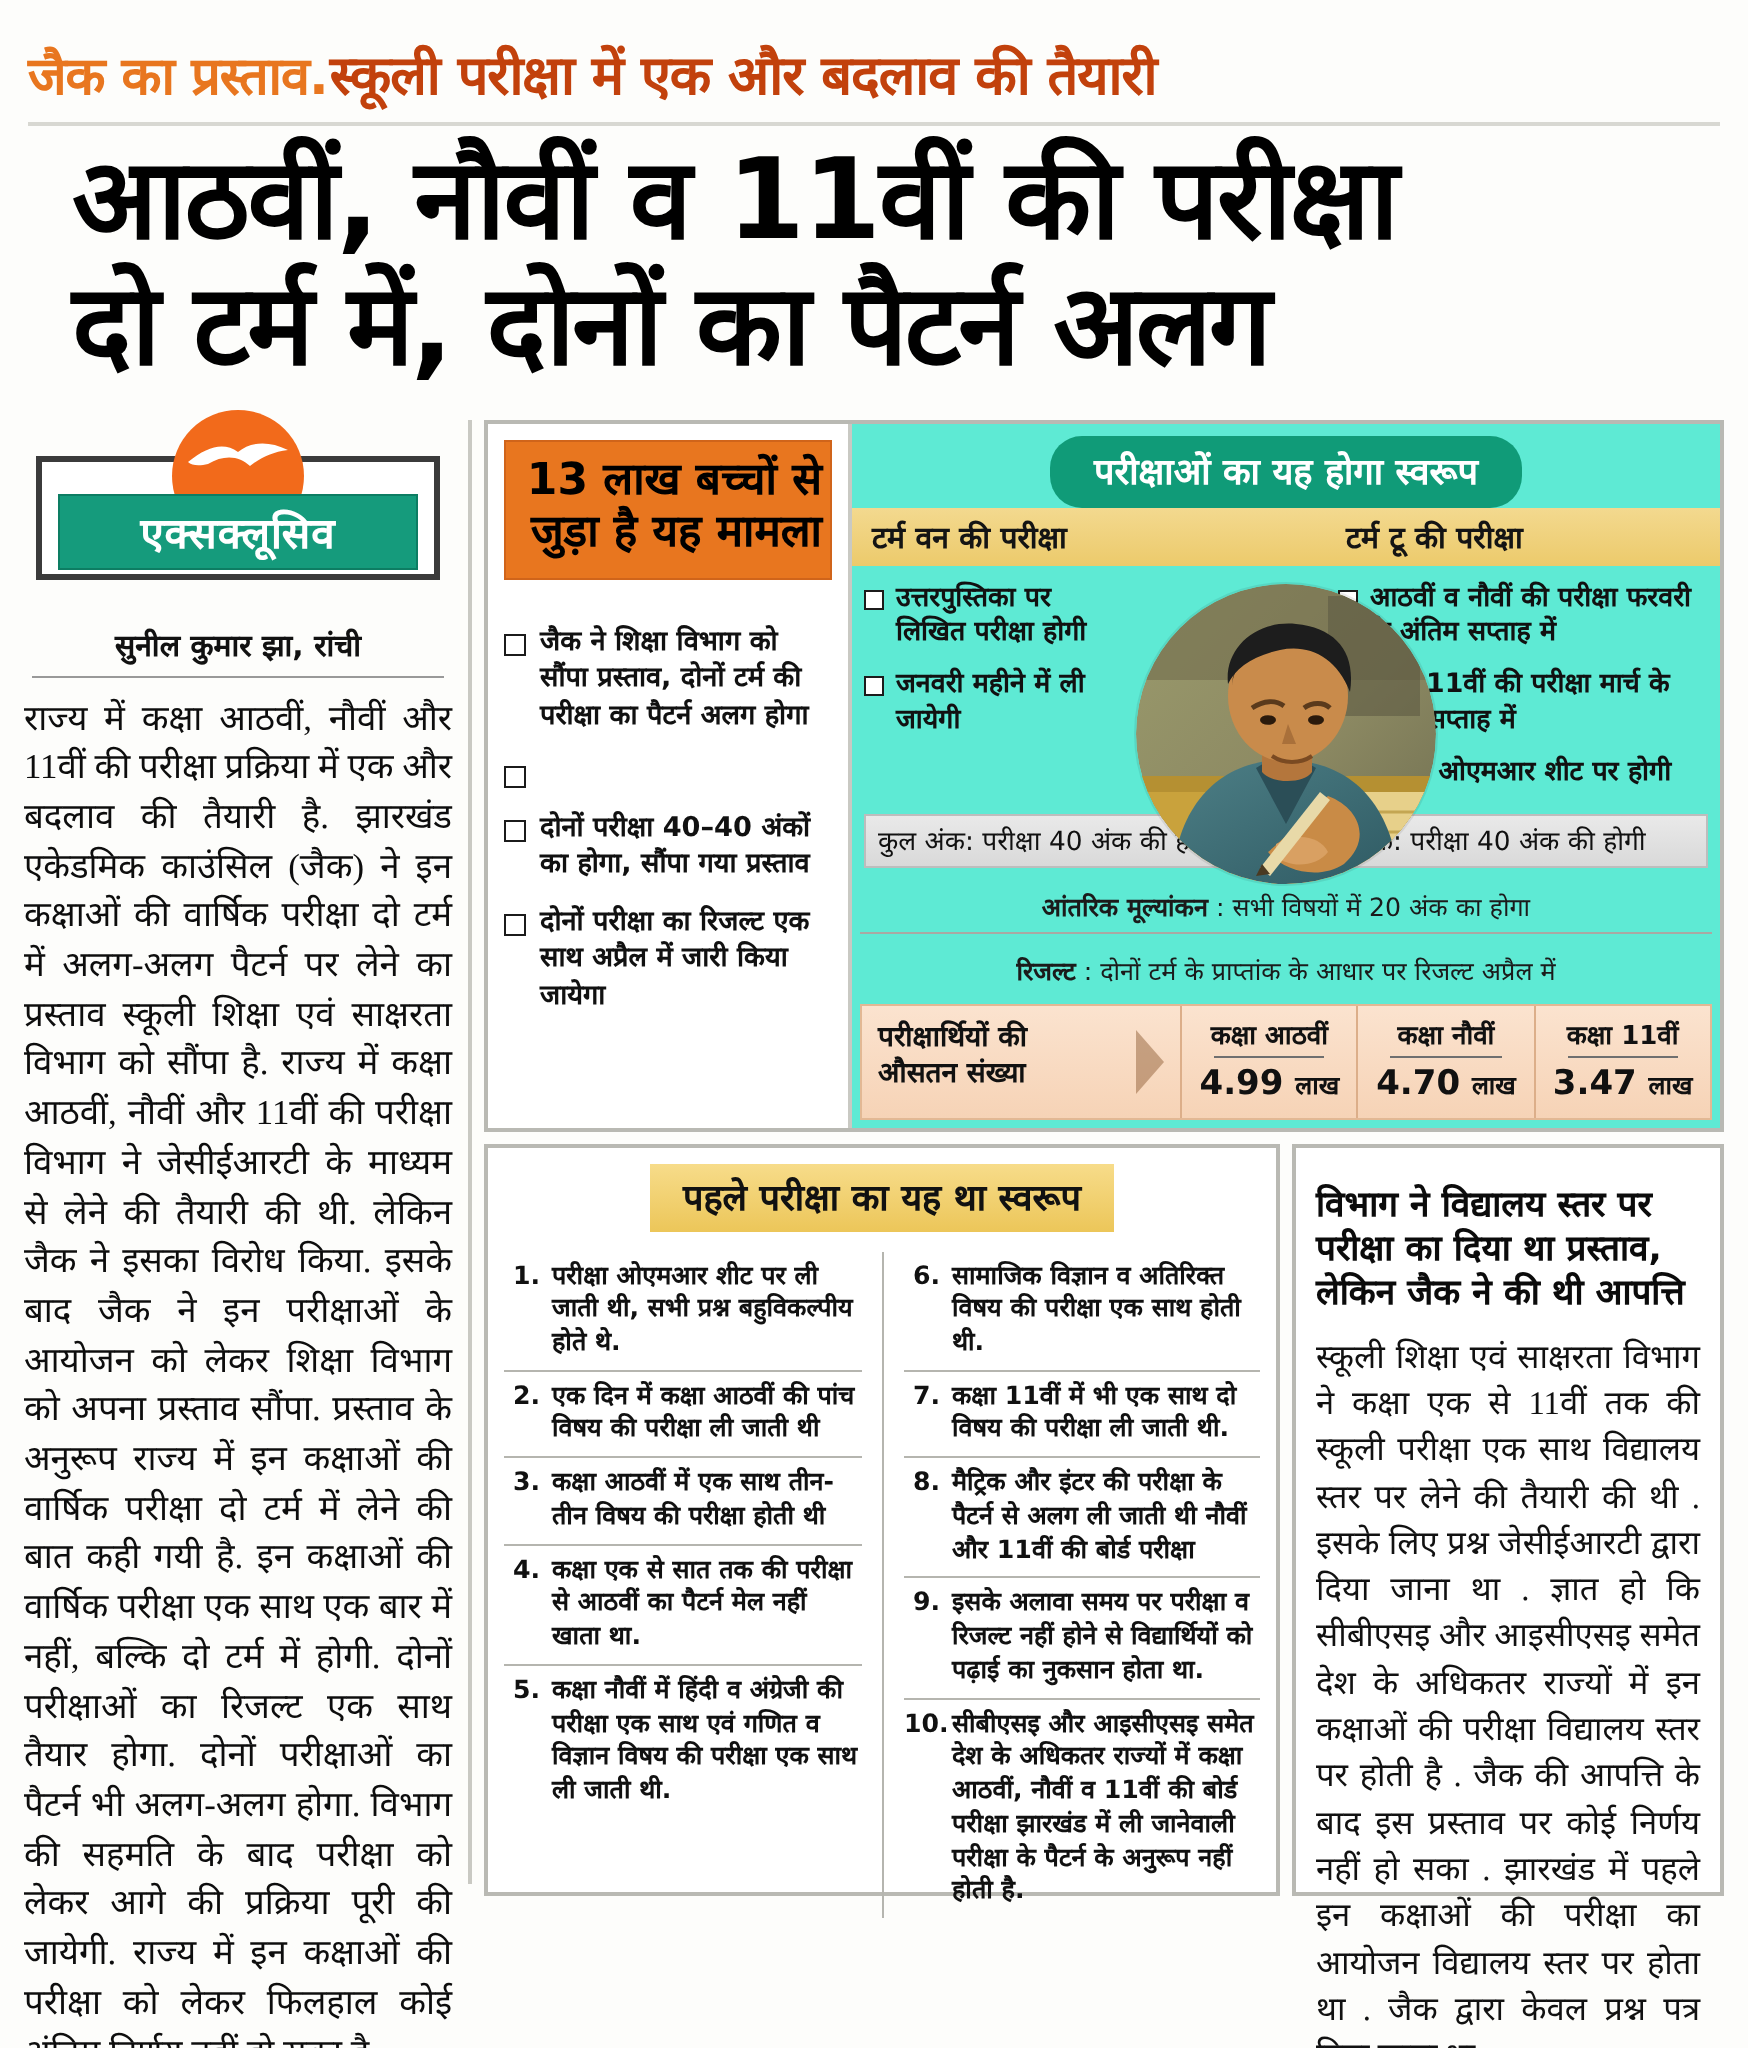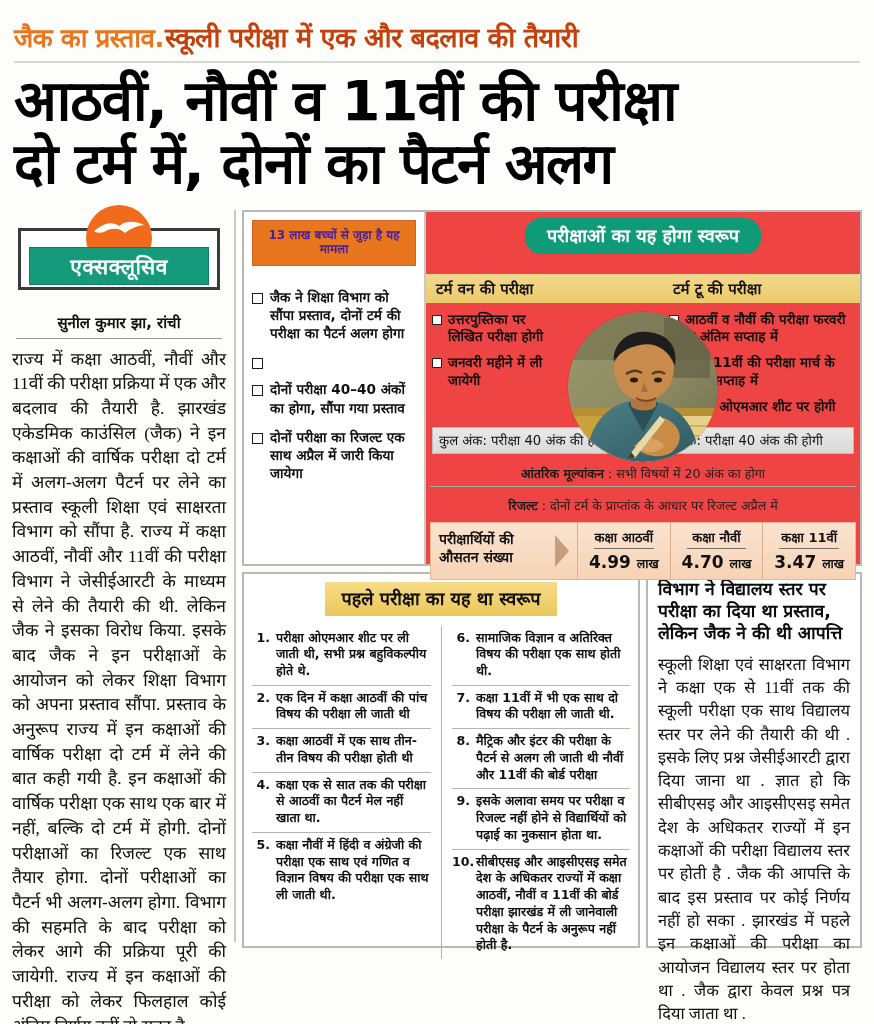--- a/index.html
+++ b/index.html
@@ -36,20 +36,21 @@
   
   .headline {
     padding: 6px 6px 10px 6px;
     color: #000;
     font-family: "DejaVu Sans", sans-serif;
     font-weight: 700;
     font-size: 56px;
     line-height: 1.13;
     letter-spacing: -1px;
     white-space: nowrap;
+    margin-left: 22px;
   }
   .headline .l2 { letter-spacing: -1.5px; }
 
   
   .body-wrap { display: flex; gap: 0; padding: 4px 4px 6px 4px; height: 742px; }
   .col-left { width: 222px; flex: none; padding-right: 8px; }
 
   .vrule { width: 2px; background: #c9c9c3; }
 
   
@@ -85,44 +86,44 @@
     font-size: 17.4px; line-height: 1.42; color: #0d0d0d;
     text-align: justify; text-justify: inter-word;
     hyphens: none;
   }
 
   
   .panel { border: 2px solid #b9b9b3; background: #fff; }
   .mid-top { display: flex; height: 356px; }
   .orange-col { width: 182px; flex: none; border-right: 2px solid #c9c9c3; padding: 8px 8px 6px 8px; }
   .orange-head {
-    background: #e8761f; color: #4c1d95; text-align: center;
+    background: #e8761f; color: #000000; text-align: right;
     font-family: "DejaVu Sans", sans-serif; font-weight: 700;
-    font-size: 12px; line-height: 1.22; padding: 7px 4px 8px 4px;
+    font-size: 22px; line-height: 1.22; padding: 7px 4px 8px 4px;
     border: 1px solid #d0641a;
   }
   .ob-list { margin-top: 22px; }
   .ob-item { display: flex; gap: 7px; margin-bottom: 11px; }
   .ob-sq {
     width: 11px; height: 11px; border: 1.6px solid #1b1b1b; flex: none; margin-top: 5px; background:#fff;
   }
   .ob-txt {
     font-family: "DejaVu Sans", sans-serif; font-weight: 700;
     font-size: 13.6px; line-height: 1.34; color: #111;
   }
 
   
-  .term-panel { flex: 1; position: relative; padding: 0; background:#ef4444; }
+  .term-panel { flex: 1; position: relative; padding: 0; background:#5eead4; }
   .term-pill-wrap { display: flex; justify-content: center; padding-top: 6px; }
   .term-pill {
     background: #109b78; color: #fff; border-radius: 16px;
     font-family: "DejaVu Sans", sans-serif; font-weight: 700;
     font-size: 18px; padding: 5px 22px 7px 22px; white-space: nowrap;
   }
-  .term-cols { display: flex; margin-top: 20px; position: relative; }
+  .term-cols { display: flex; margin-top: 0; position: relative; }
   .term-col { width: 50%; position: relative; }
   .term-bar {
     background: linear-gradient(#f3d98f, #ecca6b);
     font-family: "DejaVu Sans", sans-serif; font-weight: 700;
     font-size: 15px; color: #141414; padding: 4px 8px 5px 8px;
   }
   .term-left .term-bar { padding-left: 10px; }
   .term-right .term-bar { padding-left: 30px; }
   .term-list { padding: 8px 6px 0 6px; min-height: 122px; }
   .term-right .term-list { padding-left: 26px; }
@@ -155,21 +156,21 @@
   .note-line b { font-weight: 700; }
 
   
   .stats {
     display: flex; align-items: stretch;
     background: linear-gradient(#fbe3cf, #f6d3b6);
     border: 1px solid #e2b894; margin: 4px 4px 0 4px; height: 58px;
   }
   .stats-label {
     font-family: "DejaVu Sans", sans-serif; font-weight: 700; font-size: 14px;
-    color: #111; padding: 7px 4px 0 8px; line-height: 1.3; width: 124px; flex: none;
+    color: #111; padding: 7px 4px 0 8px; line-height: 1.3; width: 137px; flex: none;
   }
   .stats-arrow { width: 22px; flex: none; position: relative; }
   .stats-arrow:after {
     content:""; position:absolute; left: 0; top: 12px;
     border-left: 14px solid #9a6b45; border-top: 16px solid transparent; border-bottom: 16px solid transparent;
     opacity: .55;
   }
   .stat-cell { flex: 1; text-align: center; padding: 5px 2px 0 2px; border-left: 1px solid #dcae89; }
   .stat-cell:first-of-type { border-left: none; }
   .stat-k { font-family: "DejaVu Sans", sans-serif; font-weight: 700; font-size: 13px; color: #111; }
@@ -188,21 +189,21 @@
   .old-cols { display: flex; margin-top: 10px; }
   .old-col { width: 50%; }
   .old-col.right { border-left: 1px solid #b5b5af; padding-left: 10px; }
   .old-col.left { padding-right: 10px; }
   .old-item { display: flex; gap: 6px; padding: 4px 0 5px 0; border-bottom: 1px solid #b5b5af; }
   .old-item:last-child { border-bottom: none; }
   .old-n { font-family: "DejaVu Sans", sans-serif; font-weight: 700; font-size: 12.6px; color: #111; flex: none; width: 18px; text-align: right; }
   .old-t { font-family: "DejaVu Sans", sans-serif; font-weight: 700; font-size: 12.6px; line-height: 1.33; color: #111; }
 
   
-  .right-panel { border: 2px solid #b9b9b3; margin-top: 6px; height: 376px; background: #fff; padding: 4px 10px 8px 10px; }
+  .right-panel { border: 2px solid #b9b9b3; margin-top: 6px; height: 376px; background: #fff; padding: 18px 10px 8px 10px; }
   .rp-head {
     font-family: "DejaVu Sans", sans-serif; font-weight: 700;
     font-size: 17.5px; line-height: 1.28; color: #0b0b0b; padding-bottom: 8px;
   }
   .rp-body {
     font-family: "Liberation Serif", serif; font-size: 16.4px; line-height: 1.42;
     color: #111; text-align: justify;
   }
 </style>
 </head>

